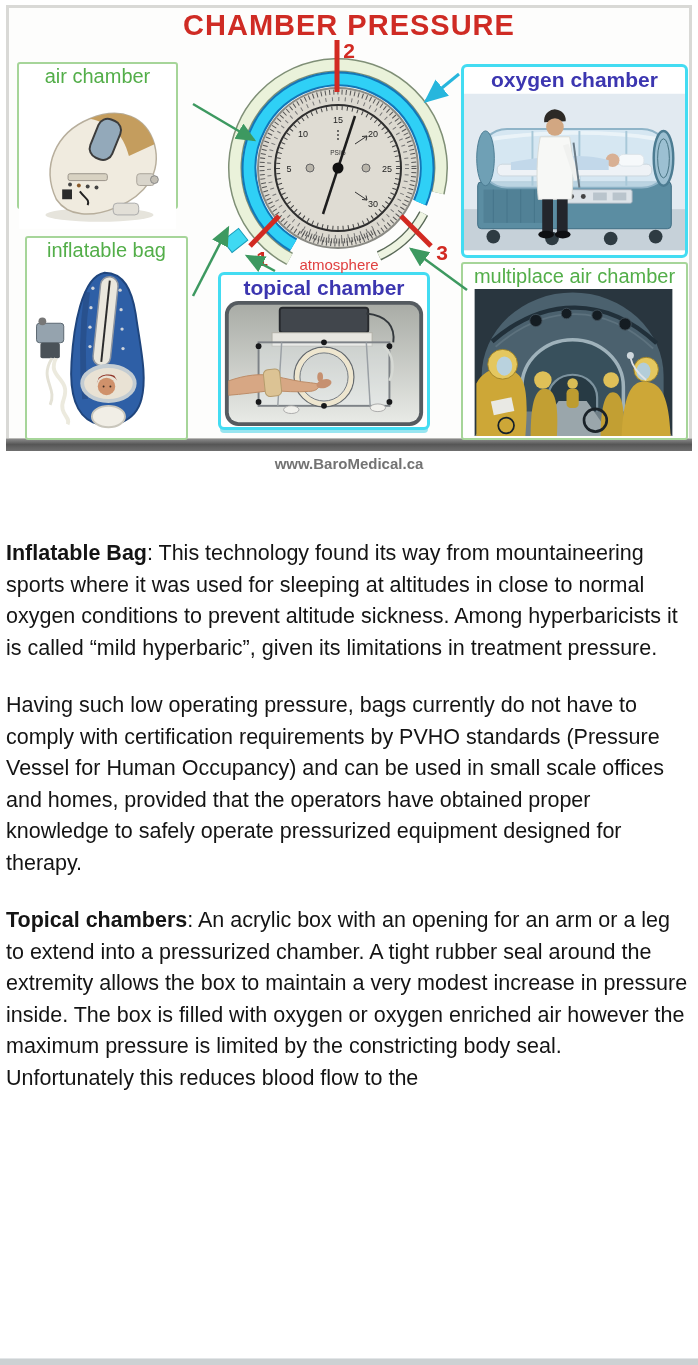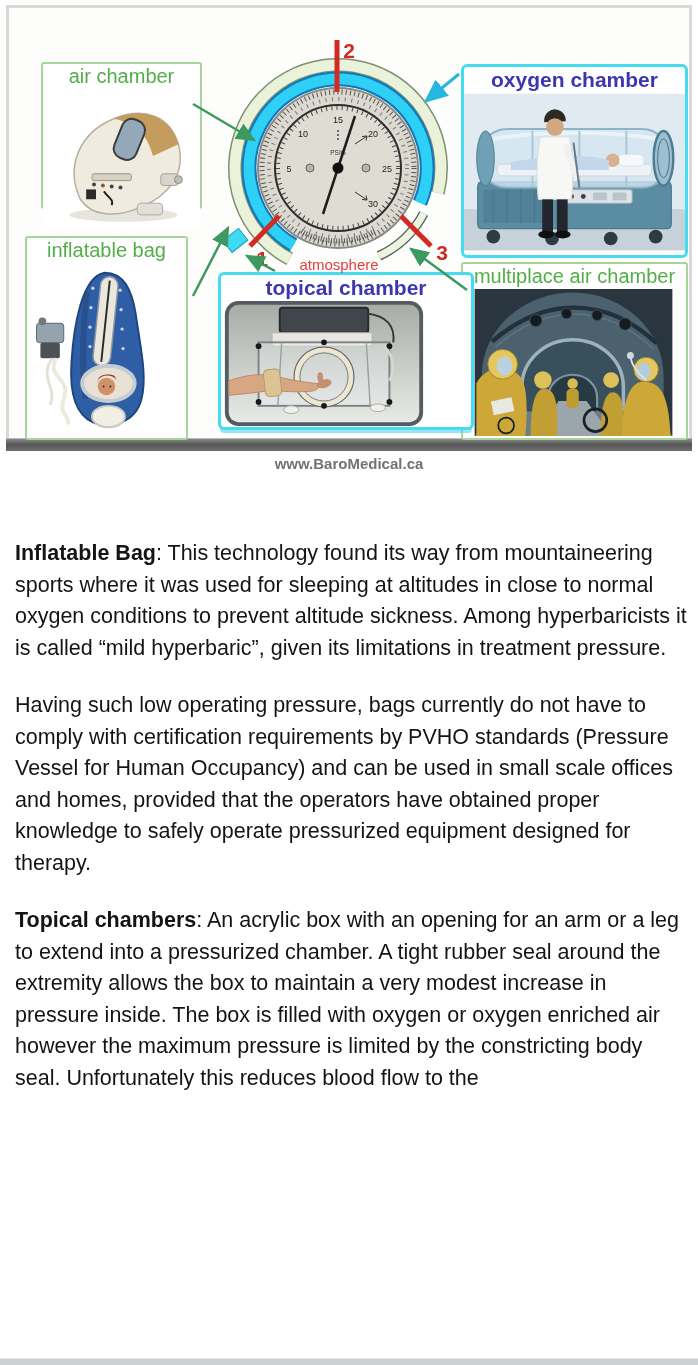--- a/index.html
+++ b/index.html
@@ -14,38 +14,39 @@
   .ig-title{position:absolute;left:0;top:1px;width:100%;text-align:center;
             font-size:29px;font-weight:bold;letter-spacing:1px;color:#cf2b24;z-index:2;}
   .overlay{position:absolute;left:0;top:0;width:680px;height:430px;z-index:5;pointer-events:none;}
   .box{position:absolute;background:#fff;z-index:1;box-sizing:border-box;}
   .box .lbl{display:block;text-align:center;line-height:25px;height:25px;white-space:nowrap;overflow:hidden;}
   .lbl-green{color:#53ae49;font-size:20px;}
   .lbl-blue{color:#3c36b0;font-size:21px;font-weight:600;}
   .green-border{border:2px solid #a6d599;border-radius:3px;}
   .cyan-border{border:3px solid #43dcf2;border-radius:6px;}
   .box svg{display:block;}
-  .box-air{left:32px;top:54px;width:161px;height:147px;}
+  .box-air{left:8px;top:54px;width:161px;height:147px;}
   .box-inflatable{left:16px;top:228px;width:163px;height:204px;}
   .box-oxygen{left:452px;top:56px;width:227px;height:194px;}
   .box-multiplace{left:452px;top:254px;width:227px;height:178px;}
-  .box-topical{left:209px;top:264px;width:256px;height:158px;
+  .box-topical{left:209px;top:264px;width:212px;height:158px;
                box-shadow:0 5px 0 -2px rgba(70,210,230,.55);}
 
   
   .source{margin-top:4px;text-align:center;font-size:15px;font-weight:bold;color:#737373;}
   .article{margin:66px 6px 0 3px;font-size:21.5px;line-height:31.5px;color:#141414;}
-  .article p{margin:0 0 26px 12px;}
+  .article p{margin:0 0 26px 3px;}
   .bottom-strip{position:absolute;left:0;right:0;bottom:0;height:6px;
                 background:#ccd1d3;border-top:1px solid #e3e6e8;z-index:9;}
 </style>
 </head>
 <body>
 
 <div class="collage">
+  <div class="ig-title">CHAMBER PRESSURE</div>
 
   <div class="box box-air green-border">
     <span class="lbl lbl-green">air chamber</span>
     <svg viewBox="0 0 160 142" width="157" height="140">
       <rect width="160" height="142" fill="#ffffff"></rect>
       <ellipse cx="82" cy="128" rx="55" ry="7" fill="#e6e4dc"></ellipse>
       <path d="M38,112 C22,78 38,44 72,30 C104,17 130,28 138,56 C146,86 128,108 100,120 C74,131 50,130 38,112 Z" fill="#f0ebdf" stroke="#b7ae9c" stroke-width="1.5"></path>
       <path d="M72,30 C104,17 130,28 138,56 L112,68 C106,44 92,34 72,30 Z" fill="#c49d5e"></path>
       <rect x="76" y="30" width="24" height="42" rx="10" transform="rotate(22 88 51)" fill="#93a9ba" stroke="#3c3c3c" stroke-width="2"></rect>
       <rect x="50" y="86" width="40" height="7" rx="2" fill="#d8d2c2" stroke="#9a948a" stroke-width="1"></rect>

